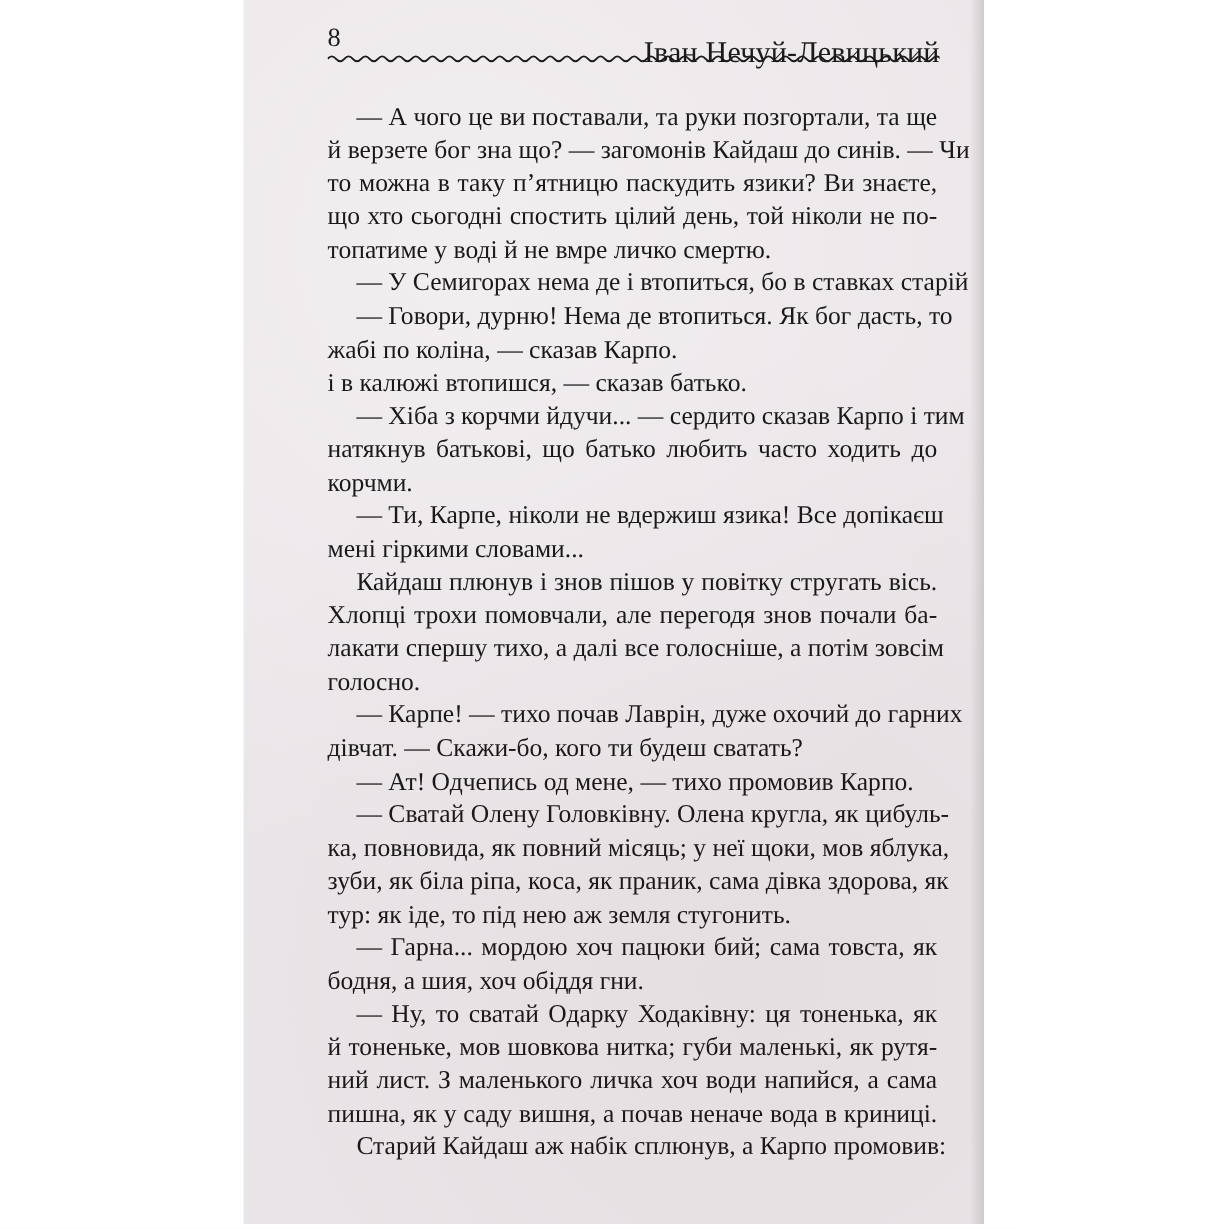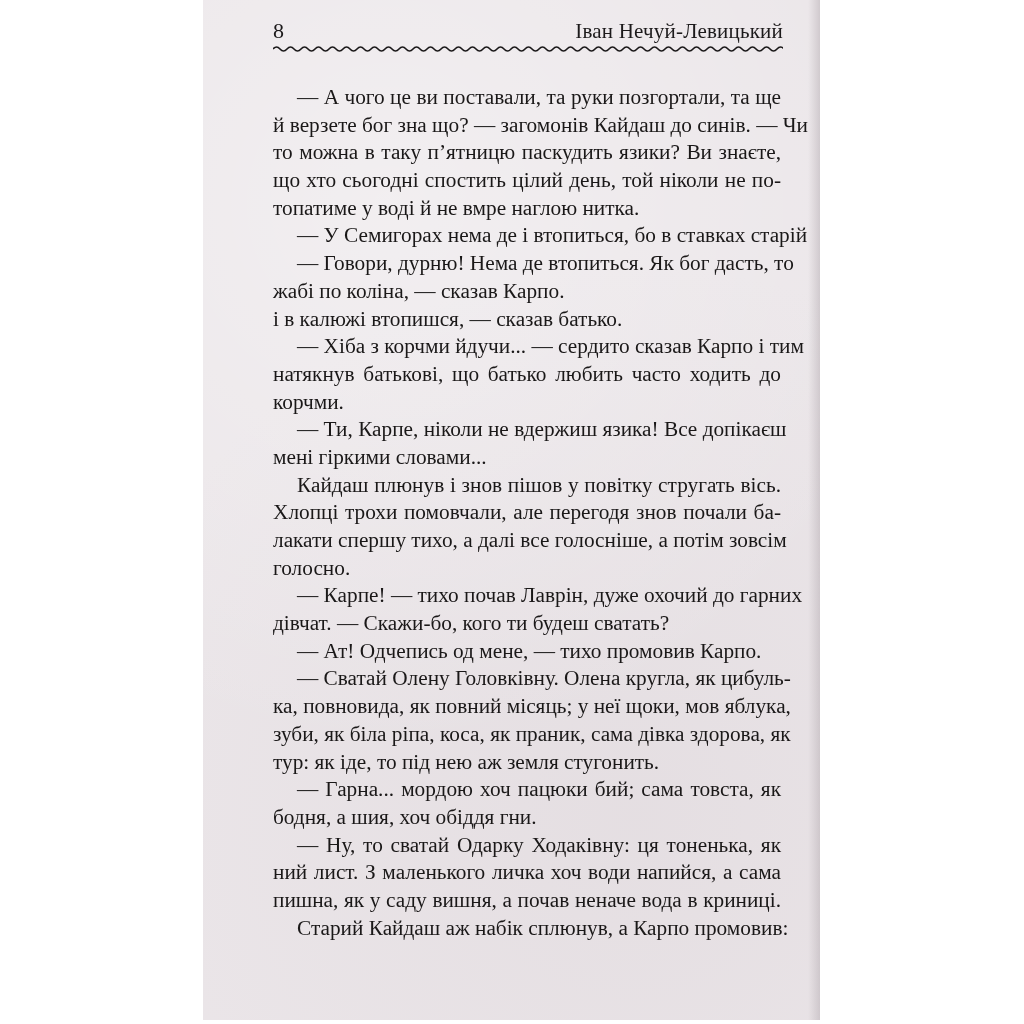--- a/index.html
+++ b/index.html
@@ -42,22 +42,22 @@
     .page-number {
       position: absolute;
       left: 0;
       top: 6px;
       font-size: 22px;
       line-height: 22px;
     }
     .running-title {
       position: absolute;
       right: 0;
-      top: 6px;
-      font-size: 21px;
+      top: 20px;
+      font-size: 25px;
       line-height: 22px;
       letter-spacing: 0.2px;
     }
     .wavy-rule {
       position: absolute;
       left: 70px;
       top: 44px;
       width: 510px;
       height: 10px;
     }
@@ -98,21 +98,21 @@
   <svg class="wavy-rule" viewBox="0 0 510 10" preserveAspectRatio="none">
     <path d="M0 5 q 3.5 -4 7 0 t 7 0 t 7 0 t 7 0 t 7 0 t 7 0 t 7 0 t 7 0 t 7 0 t 7 0 t 7 0 t 7 0 t 7 0 t 7 0 t 7 0 t 7 0 t 7 0 t 7 0 t 7 0 t 7 0 t 7 0 t 7 0 t 7 0 t 7 0 t 7 0 t 7 0 t 7 0 t 7 0 t 7 0 t 7 0 t 7 0 t 7 0 t 7 0 t 7 0 t 7 0 t 7 0 t 7 0 t 7 0 t 7 0 t 7 0 t 7 0 t 7 0 t 7 0 t 7 0 t 7 0 t 7 0 t 7 0 t 7 0 t 7 0 t 7 0 t 7 0 t 7 0 t 7 0 t 7 0 t 7 0 t 7 0 t 7 0 t 7 0 t 7 0 t 7 0 t 7 0 t 7 0 t 7 0 t 7 0 t 7 0 t 7 0 t 7 0 t 7 0 t 7 0 t 7 0 t 7 0 t 7 0 t 7 0" fill="none" stroke="#1c1a1b" stroke-width="1.6"></path>
   </svg>
 
   <div class="body-text">
 
     <span class="line indent">— А чого це ви поставали, та руки позгортали, та ще</span>
     <span class="line">й верзете бог зна що? — загомонів Кайдаш до синів. — Чи</span>
     <span class="line">то можна в таку п’ятницю паскудить язики? Ви знаєте,</span>
     <span class="line">що хто сьогодні спостить цілий день, той ніколи не по-</span>
-    <span class="line last">топатиме у воді й не вмре наглою нитка.</span>
+    <span class="line last">топатиме у воді й не вмре личко смертю.</span>
 
     <span class="line indent">— У Семигорах нема де і втопиться, бо в ставках старій</span>
     <span class="line indent">— Говори, дурню! Нема де втопиться. Як бог дасть, то</span>
 
     <span class="line last">жабі по коліна, — сказав Карпо.</span>
     <span class="line last">і в калюжі втопишся, — сказав батько.</span>
 
     <span class="line indent">— Хіба з корчми йдучи... — сердито сказав Карпо і тим</span>
     <span class="line">натякнув батькові, що батько любить часто ходить до</span>
     <span class="line last">корчми.</span>
@@ -132,18 +132,19 @@
 
     <span class="line indent">— Сватай Олену Головківну. Олена кругла, як цибуль-</span>
     <span class="line">ка, повновида, як повний місяць; у неї щоки, мов яблука,</span>
     <span class="line">зуби, як біла ріпа, коса, як праник, сама дівка здорова, як</span>
     <span class="line last">тур: як іде, то під нею аж земля стугонить.</span>
 
     <span class="line indent">— Гарна... мордою хоч пацюки бий; сама товста, як</span>
     <span class="line last">бодня, а шия, хоч обіддя гни.</span>
 
     <span class="line indent">— Ну, то сватай Одарку Ходаківну: ця тоненька, як</span>
+    <span class="line">й тоненьке, мов шовкова нитка; губи маленькі, як рутя-</span>
     <span class="line">ний лист. З маленького личка хоч води напийся, а сама</span>
     <span class="line">пишна, як у саду вишня, а почав неначе вода в криниці.</span>
 
     <span class="line indent last">Старий Кайдаш аж набік сплюнув, а Карпо промовив:</span>
   </div>
 </div>
 
 </body></html>

